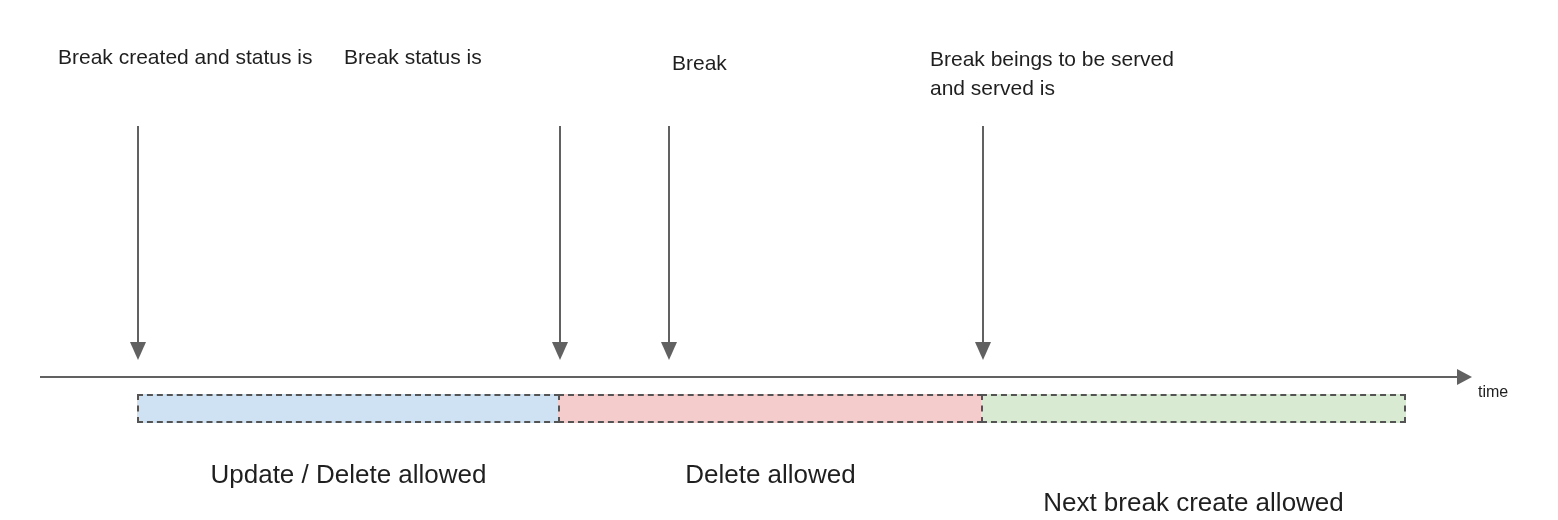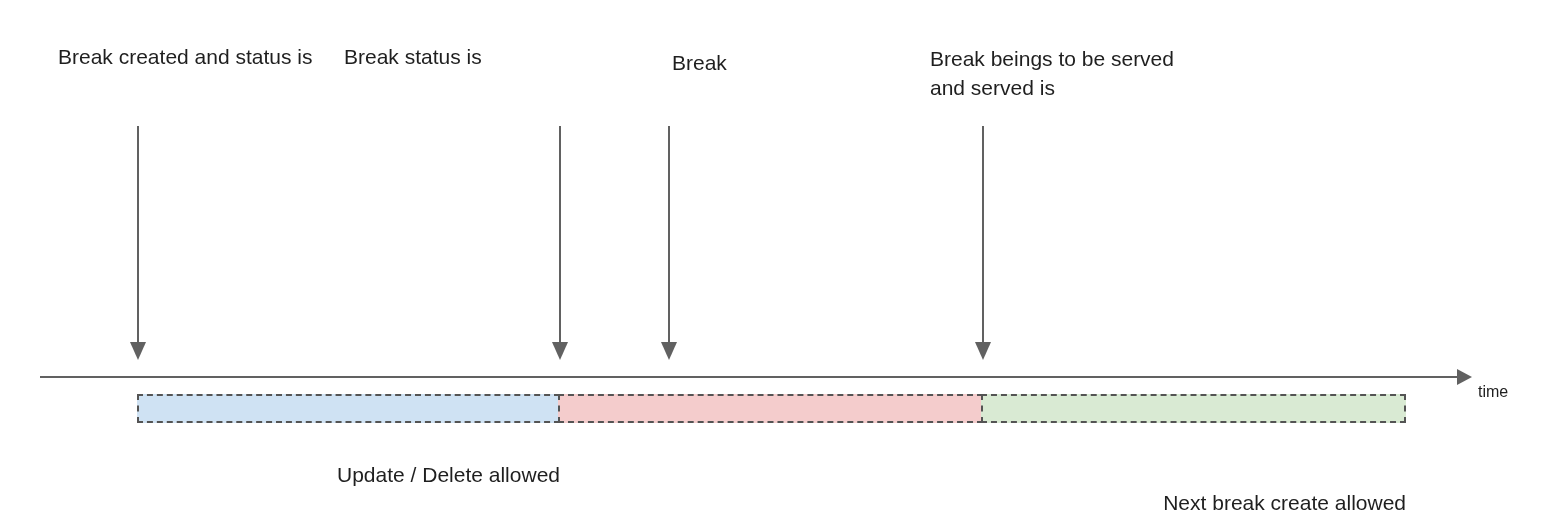--- a/index.html
+++ b/index.html
@@ -101,23 +101,23 @@
     border: 2px dashed #545454;
   }
   .seg1 { left: 137px; width: 423px; }
   .seg2 { left: 558px; width: 425px; }
   .seg3 { left: 981px; width: 425px; }
 
   
   .seg-label {
     position: absolute;
     top: 460px;
-    font-size: 21px;
+    font-size: 26px;
     line-height: 29px;
-    text-align: right;
+    text-align: center;
     white-space: nowrap;
   }
   .seg-label1 { left: 137px; width: 423px; }
   .seg-label2 { left: 558px; width: 425px; }
   .seg-label3 { left: 981px; width: 425px; margin-top: 28px; }
 </style>
 </head>
 <body>
 
 <div class="canvas">
@@ -158,15 +158,16 @@
 
   <div class="axis-line"></div>
   <div class="axis-head"></div>
   <div class="axis-label">time</div>
 
   <div class="seg seg1" style="background-color: rgb(207, 226, 243);"></div>
   <div class="seg seg2" style="background-color: rgb(244, 204, 204);"></div>
   <div class="seg seg3" style="background-color: rgb(217, 234, 211);"></div>
 
   <div class="seg-label seg-label1">Update / Delete allowed</div>
+  <div class="seg-label seg-label2">Delete allowed</div>
   <div class="seg-label seg-label3">Next break create allowed</div>
 
 </div>
 
 </body></html>

